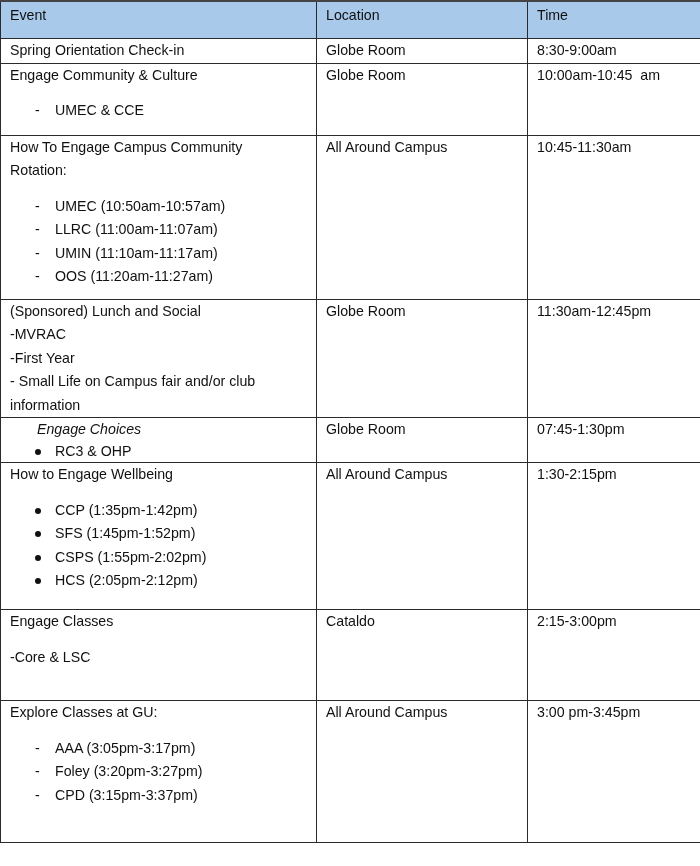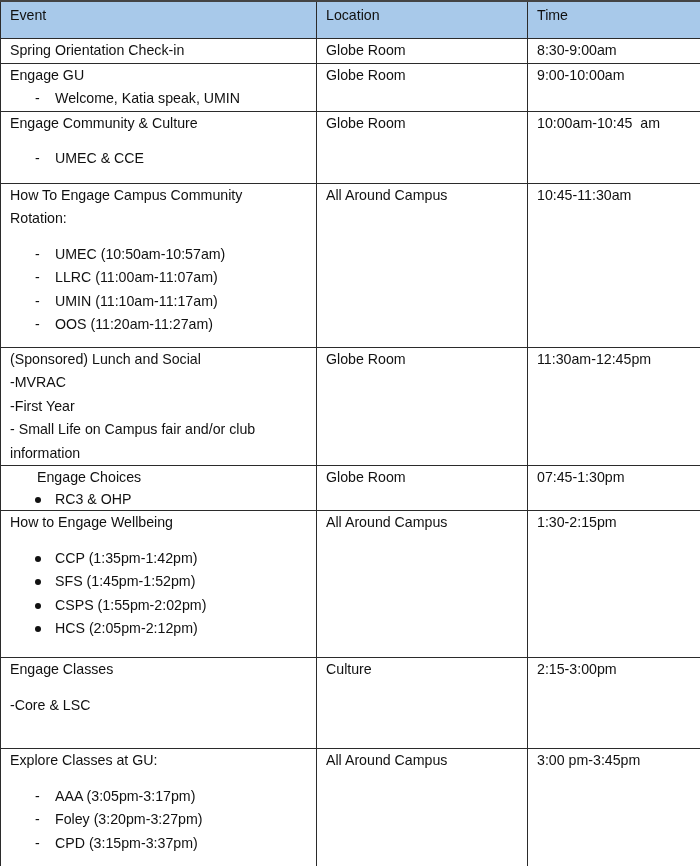--- a/index.html
+++ b/index.html
@@ -62,21 +62,21 @@
     .sub-list.bullets li .marker::before {
       content: "";
       display: block;
       width: 6px;
       height: 6px;
       border-radius: 50%;
       background: #111;
       margin-top: 9px;
     }
     .gap { height: 12px; }
-    .indent-title { padding-left: 27px; }
+    .indent-title { padding-left: 27px; font-style: italic; }
     .plain-line { display: block; }
   </style>
 </head>
 <body>
 
 <table class="schedule">
   <colgroup>
     <col class="c-event">
       <col class="c-loc">
       <col class="c-time">
@@ -91,30 +91,20 @@
   <tbody>
 
     <tr style="height:15px">
       <td style="padding-top:0">
         <span>Spring Orientation Check-in</span>
       </td>
       <td style="padding-top:0">Globe Room</td>
       <td style="padding-top:0">8:30-9:00am</td>
     </tr>
 
-    <tr style="height:48px">
-      <td style="padding-top:0">
-        <span class="plain-line">Engage GU</span>
-        <ul class="sub-list">
-          <li><span class="marker">-</span><span>Welcome, Katia speak, UMIN</span></li>
-        </ul>
-      </td>
-      <td style="padding-top:0">Globe Room</td>
-      <td style="padding-top:0">9:00-10:00am</td>
-    </tr>
 
     <tr style="height:72px">
       <td style="padding-top:0">
         <span class="plain-line">Engage Community &amp; Culture</span>
         <div class="gap"></div>
         <ul class="sub-list">
           <li><span class="marker">-</span><span>UMEC &amp; CCE</span></li>
         </ul>
       </td>
       <td style="padding-top:0">Globe Room</td>
@@ -172,21 +162,21 @@
       <td style="padding-top:0">All Around Campus</td>
       <td style="padding-top:0">1:30-2:15pm</td>
     </tr>
 
     <tr style="height:91px">
       <td style="padding-top:0">
         <span class="plain-line">Engage Classes</span>
         <div class="gap"></div>
         <span class="plain-line">-Core &amp; LSC</span>
       </td>
-      <td style="padding-top:0">Culture</td>
+      <td style="padding-top:0">Cataldo</td>
       <td style="padding-top:0">2:15-3:00pm</td>
     </tr>
 
     <tr style="height:142px">
       <td style="padding-top:0">
         <span class="plain-line">Explore Classes at GU:</span>
         <div class="gap"></div>
         <ul class="sub-list">
           <li><span class="marker">-</span><span>AAA (3:05pm-3:17pm)</span></li>
           <li><span class="marker">-</span><span>Foley (3:20pm-3:27pm)</span></li>

